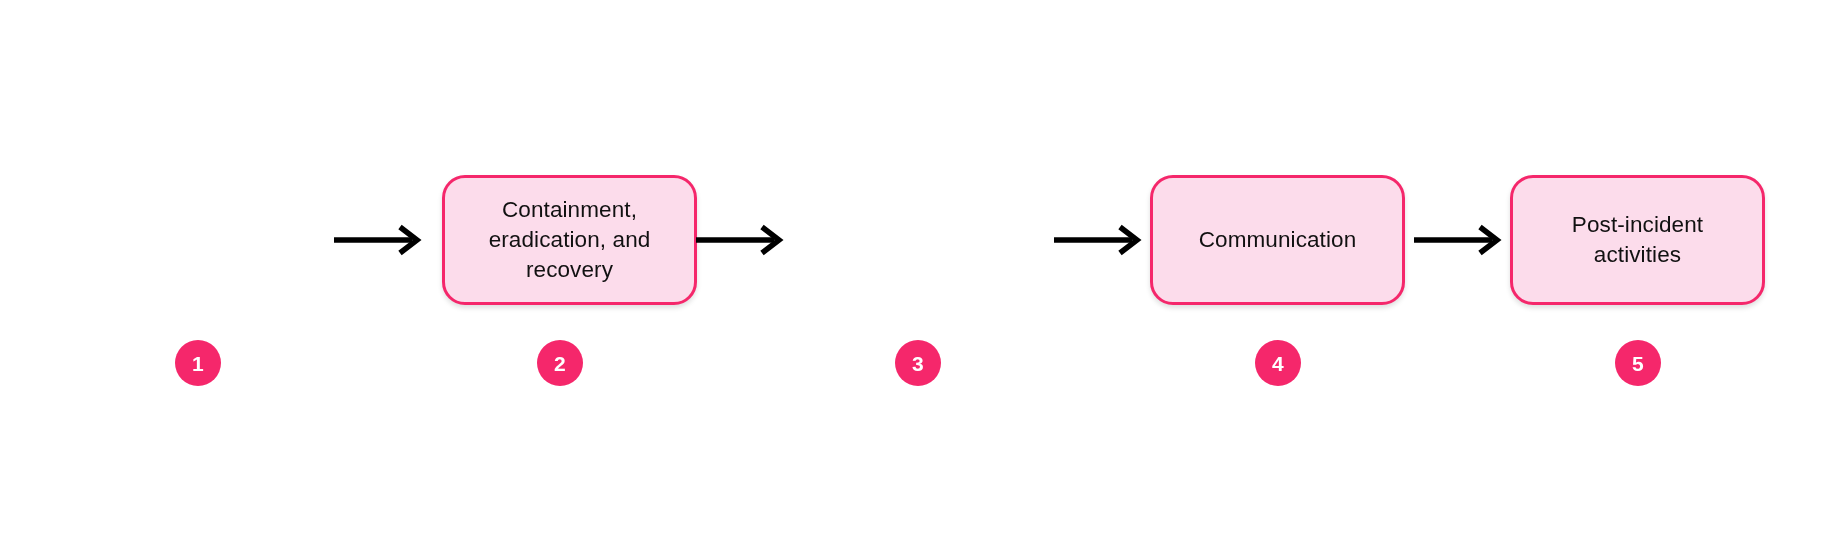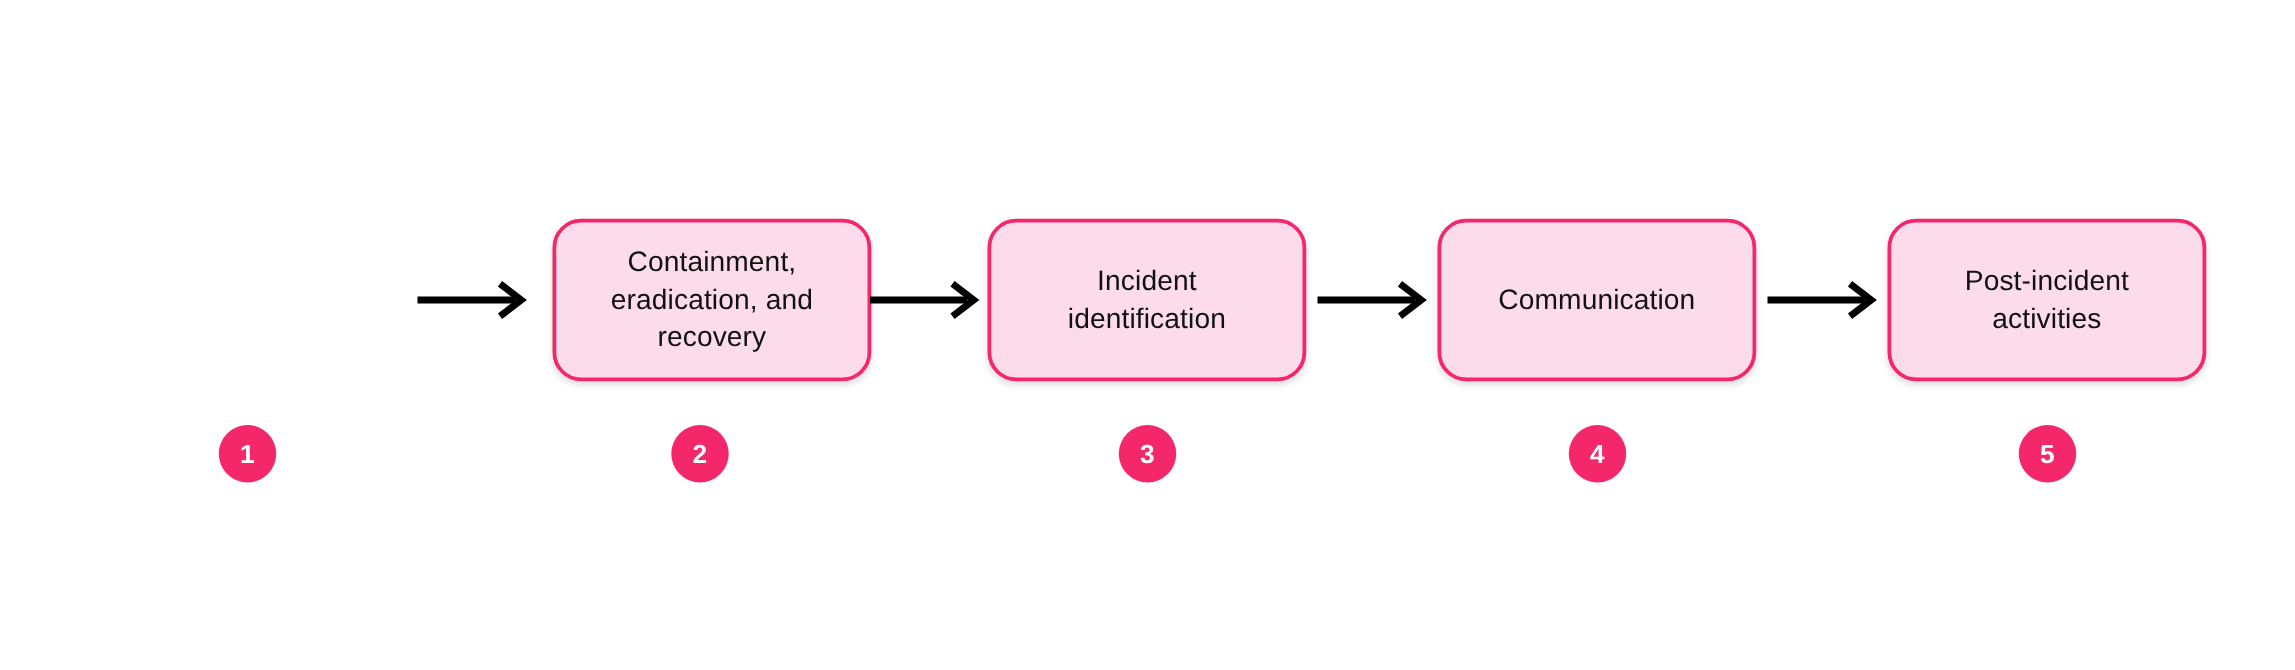--- a/index.html
+++ b/index.html
@@ -115,26 +115,20 @@
       </div>
       <div class="step-badge" style="left: 537px;">
         <span class="step-badge-text">2</span>
       </div>
       <div class="arrow" style="left: 694px;">
         <svg width="90" height="36" viewBox="0 0 90 36" xmlns="http://www.w3.org/2000/svg">
           <path d="M2 18 H80" stroke="#000000" stroke-width="5.5" stroke-linecap="butt" fill="none"></path>
           <path d="M68 5 L85 18 L68 31" stroke="#000000" stroke-width="5.5" stroke-linecap="butt" stroke-linejoin="miter" fill="none"></path>
         </svg>
       </div>
-      <div class="step" style="left: 790px;">
-        <div class="step-box">
-          <span class="step-label">Incident
-identification</span>
-        </div>
-      </div>
       <div class="step-badge" style="left: 895px;">
         <span class="step-badge-text">3</span>
       </div>
       <div class="arrow" style="left: 1052px;">
         <svg width="90" height="36" viewBox="0 0 90 36" xmlns="http://www.w3.org/2000/svg">
           <path d="M2 18 H80" stroke="#000000" stroke-width="5.5" stroke-linecap="butt" fill="none"></path>
           <path d="M68 5 L85 18 L68 31" stroke="#000000" stroke-width="5.5" stroke-linecap="butt" stroke-linejoin="miter" fill="none"></path>
         </svg>
       </div>
       <div class="step" style="left: 1150px;">

